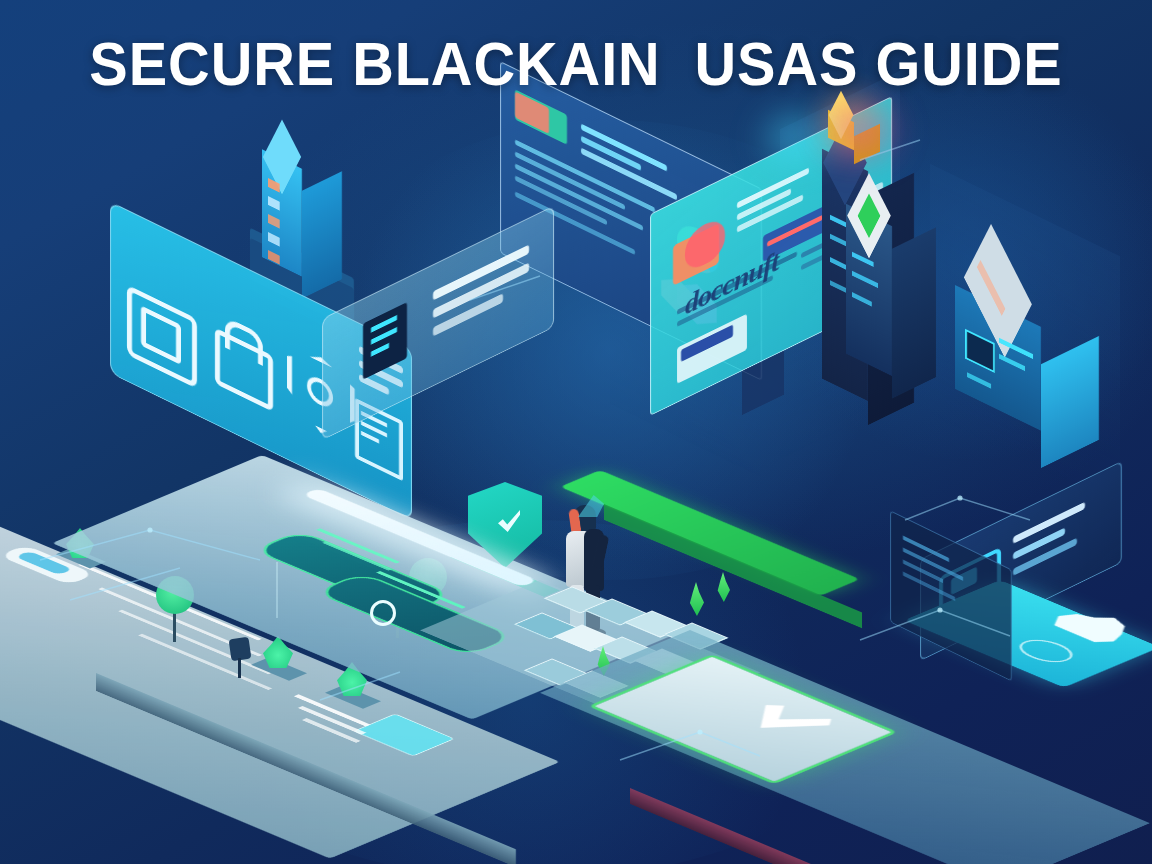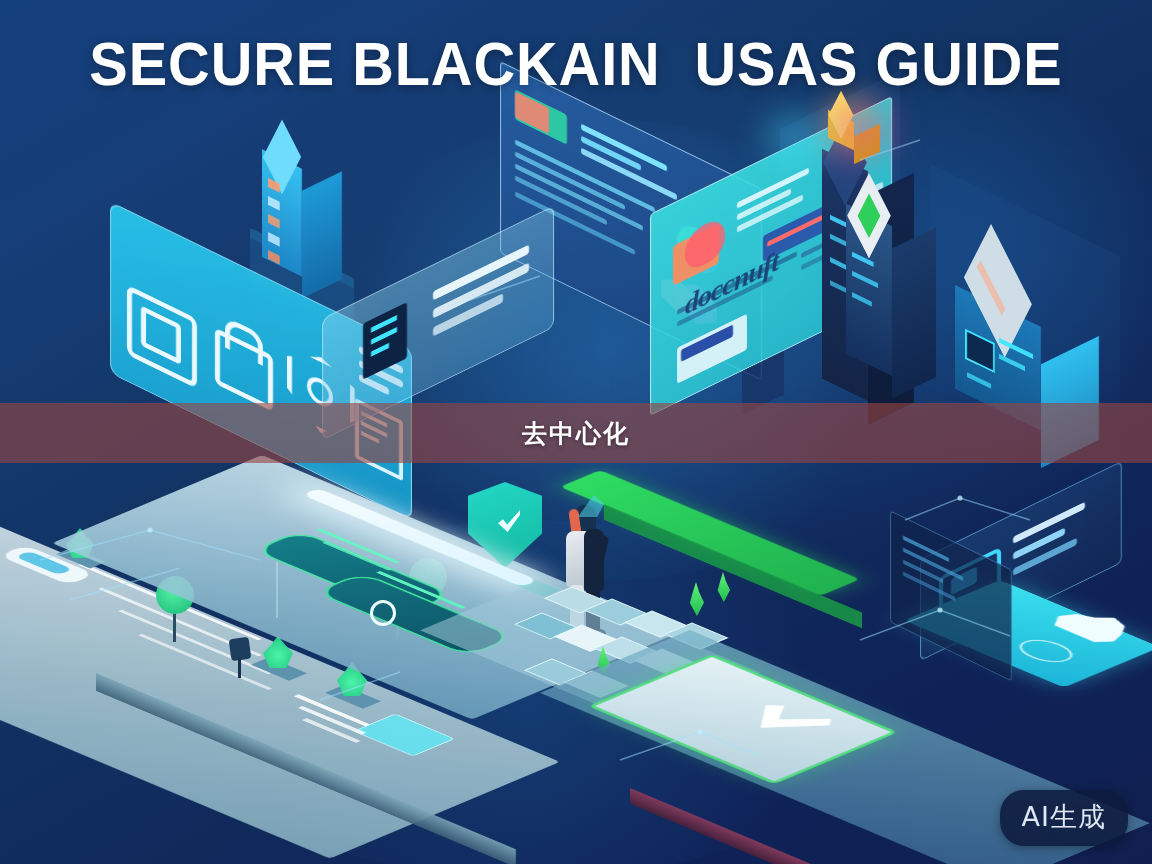--- a/index.html
+++ b/index.html
@@ -391,19 +391,15 @@
       <circle cx="960" cy="498" r="2.6"></circle>
       <circle cx="700" cy="732" r="2.6"></circle>
     </g>
   </svg>
 
   <div class="blob softer" style="left:800px;top:96px;width:120px;height:70px;background:radial-gradient(circle,rgba(220,70,150,.55),rgba(220,70,150,0) 70%);"></div>
   <div class="blob softer" style="left:740px;top:108px;width:110px;height:60px;background:radial-gradient(circle,rgba(70,220,255,.5),rgba(70,220,255,0) 70%);"></div>
 
   <div id="title">SECURE BLACKAIN  USAS GUIDE</div>
 
-  <div id="banner">
-    <span id="banner-text">去中心化</span>
-  </div>
-
-  <div id="ai-badge">AI生成</div>
+
 
 </div>
 
 </body></html>

